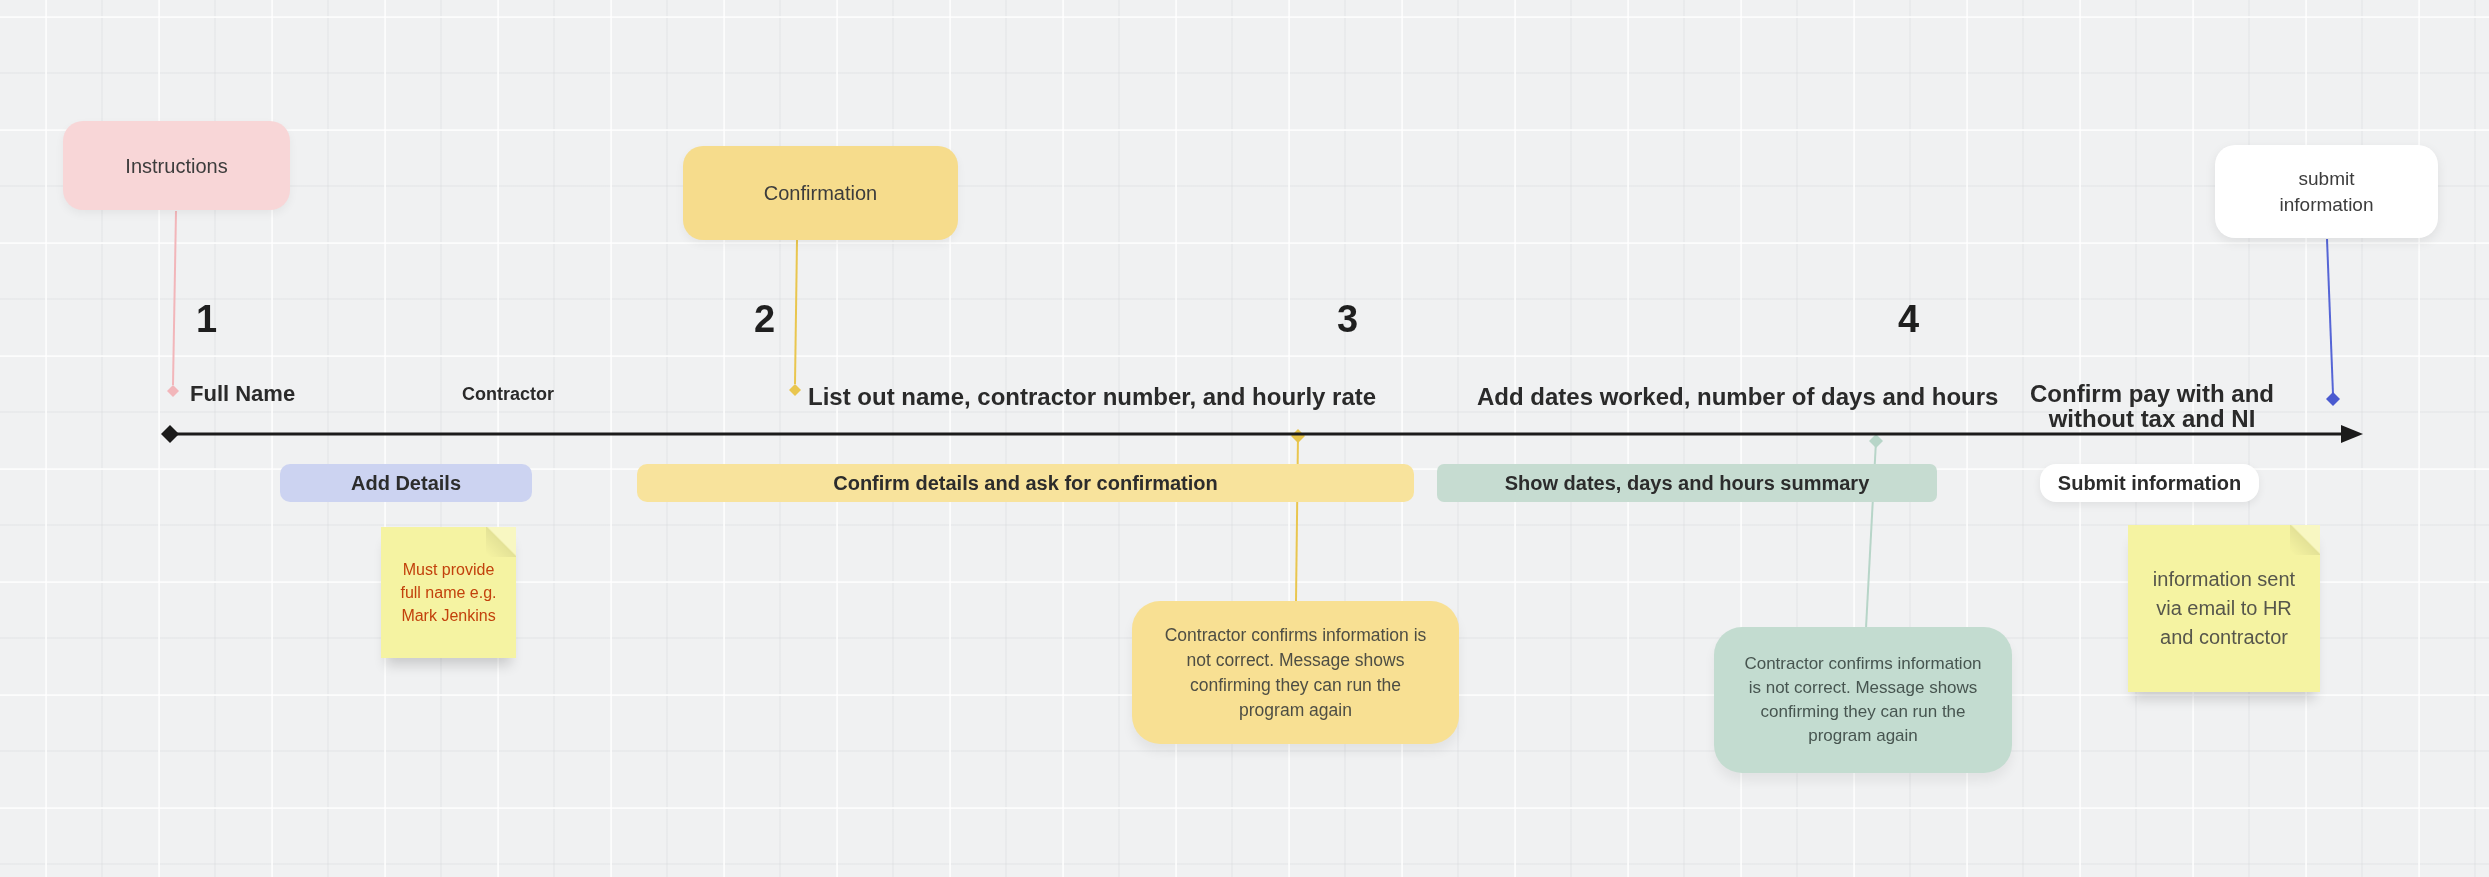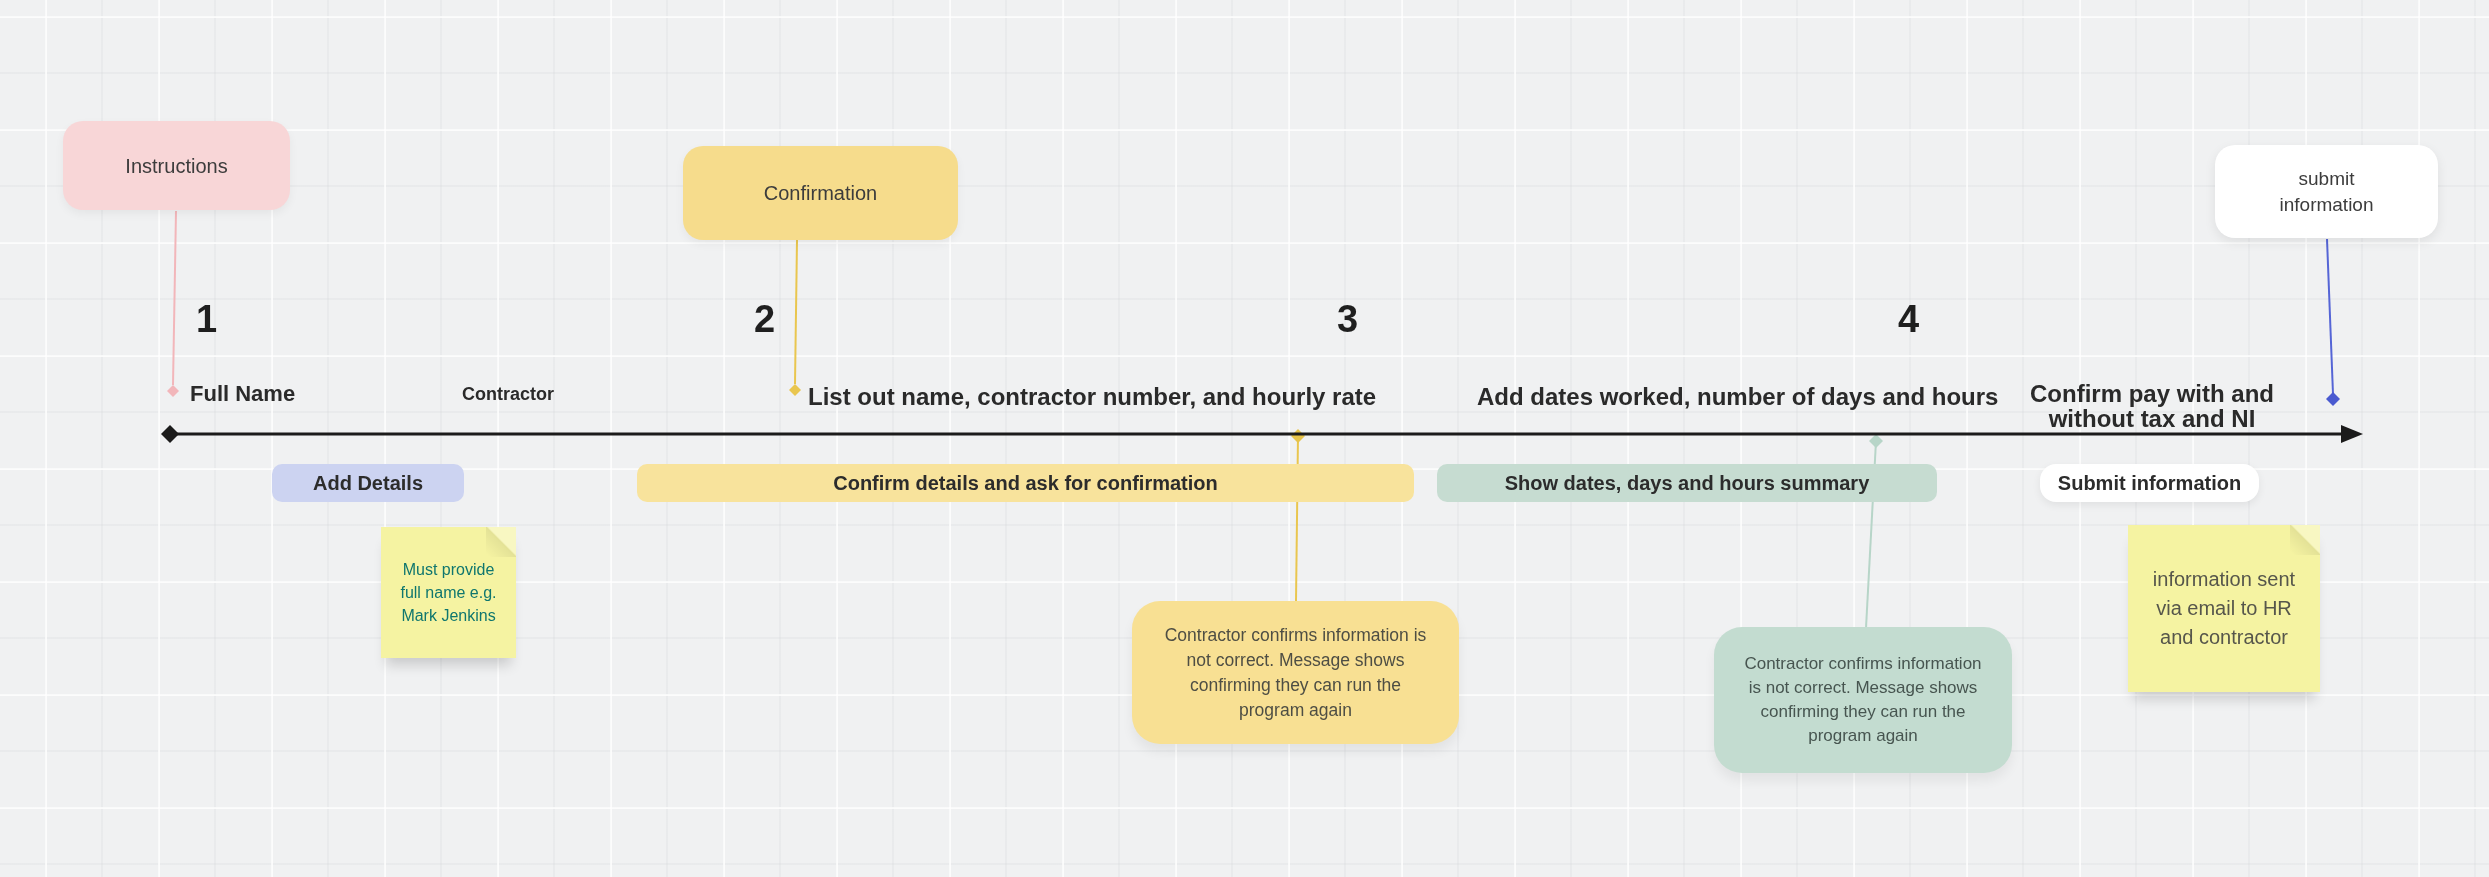--- a/index.html
+++ b/index.html
@@ -33,21 +33,21 @@
   .pill{
     height:38px;display:flex;align-items:center;justify-content:center;
     font-weight:700;font-size:20px;color:#2c2c2c;border-radius:10px;
   }
   .pill.lavender{background:#ccd3f1;}
   .pill.yellow{background:#f8e39c;}
   .pill.teal{background:#c6dcd1;}
   .pill.white{background:#ffffff;border-radius:16px;box-shadow:0 3px 8px rgba(0,0,0,.07);}
   .sticky{
     display:flex;align-items:center;justify-content:center;text-align:center;
-    background:#f5f3a2;color:#0f766e;
+    background:#f5f3a2;color:#c2410c;
     box-shadow:0 12px 12px -5px rgba(0,0,0,.16);
   }
   .sticky::after{
     content:"";position:absolute;top:0;right:0;width:30px;height:30px;
     background:linear-gradient(225deg, rgba(255,255,255,.35) 46%, rgba(0,0,0,.07) 50%, rgba(0,0,0,0) 95%);
   }
   .sticky .txt{position:relative;z-index:1;}
   .note{
     display:flex;align-items:center;justify-content:center;text-align:center;
     border-radius:28px;font-size:17.5px;line-height:25px;
@@ -103,27 +103,27 @@
   <div class="abs stepnum" style="left:754px;top:298px;">2</div>
   <div class="abs stepnum" style="left:1337px;top:298px;">3</div>
   <div class="abs stepnum" style="left:1898px;top:298px;">4</div>
 
   <div class="abs milestone big" style="left:190px;top:381px;">Full Name</div>
   <div class="abs milestone small" style="left:462px;top:384px;">Contractor</div>
   <div class="abs milestone" style="left:808px;top:383px;">List out name, contractor number, and hourly rate</div>
   <div class="abs milestone wrap" style="left:1990px;top:381px;width:324px;">Confirm pay with and without tax and NI</div>
   <div class="abs milestone" style="left:1477px;top:383px;">Add dates worked, number of days and hours</div>
 
-  <div class="abs pill lavender" style="left:272px;top:464px;width:192px;">
+  <div class="abs pill lavender" style="left:280px;top:464px;width:252px;">
     <span>Add Details</span>
   </div>
   <div class="abs pill yellow" style="left:637px;top:464px;width:777px;">
     <span>Confirm details and ask for confirmation</span>
   </div>
-  <div class="abs pill teal" style="left:1437px;top:464px;width:500px;">
+  <div class="abs pill teal" style="left:1437px;top:464px;width:500px;border-radius:7px;">
     <span>Show dates, days and hours summary</span>
   </div>
   <div class="abs pill white" style="left:2040px;top:464px;width:219px;">
     <span>Submit information</span>
   </div>
 
   <div class="abs sticky" style="left:381px;top:527px;width:135px;height:131px;font-size:16px;line-height:23px;padding:8px 10px;">
     <span class="txt">Must provide full name e.g. Mark Jenkins</span>
   </div>
   <div class="abs note yellow" style="left:1132px;top:601px;width:327px;height:143px;">

